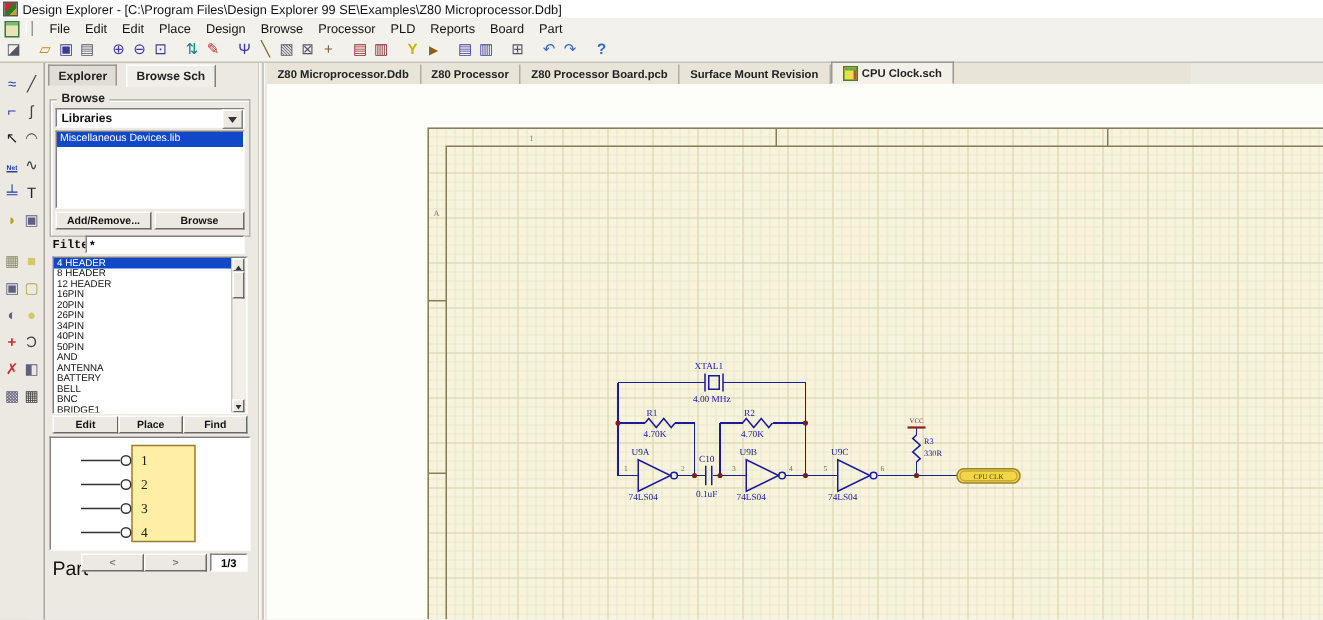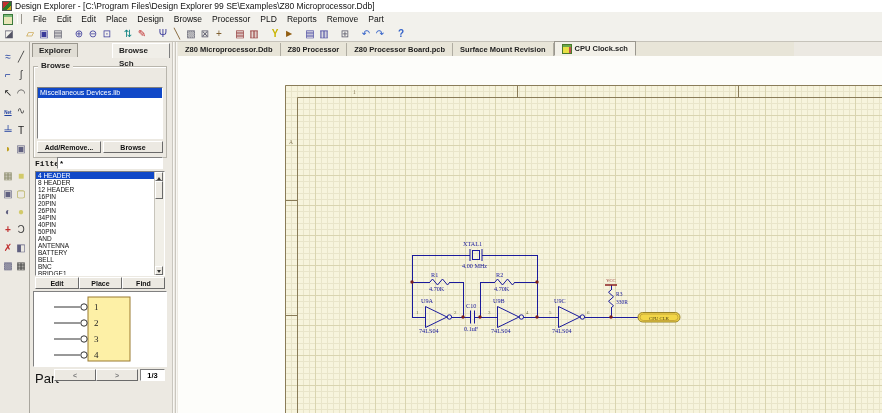--- a/index.html
+++ b/index.html
@@ -36,21 +36,21 @@
          border-right:1px solid #a9a69e;box-sizing:border-box;padding-top:4px;}
   .trow{text-align:center;}
   .tool{display:inline-block;width:13px;height:15px;line-height:15px;font-size:10px;text-align:center;cursor:default;}
   .tool.tiny{font-size:4.5px;font-weight:bold;text-decoration:underline;}
   .tools-bottom{margin-top:9px;}
 
   
   .panel{position:absolute;left:30px;top:42px;width:140px;height:371px;background:#ece9e2;}
   .ptab{position:absolute;top:1px;height:13px;line-height:13px;font-size:8px;font-weight:bold;color:#222;
         padding:0 6px;border:1px solid #9a978e;border-bottom:none;background:#e0ddd4;cursor:default;}
-  .ptab.active{background:#f0eee8;border-color:#fff #808080 #f0eee8 #fff;height:14px;z-index:2;margin-left:28px;}
+  .ptab.active{background:#f0eee8;border-color:#fff #808080 #f0eee8 #fff;height:14px;z-index:2;}
   .groupbox{position:absolute;left:3px;top:24px;width:132px;height:90px;border:1px solid #b8b5ac;
             box-shadow:inset 1px 1px 0 #fff;}
   .grouplabel{position:absolute;left:8px;top:19px;font-size:8px;font-weight:bold;color:#222;
               background:#ece9e2;padding:0 3px;z-index:2;}
   .dropdown{position:absolute;left:7px;top:30px;width:126px;height:13px;background:#fff;
             border:1px solid;border-color:#808080 #fff #fff #808080;box-sizing:border-box;cursor:default;}
   .dropdown .ddtext{position:absolute;left:3px;top:1px;font-size:8px;font-weight:bold;color:#111;}
   .ddbtn{position:absolute;right:0;top:0;width:12px;height:11px;background:#ece9e2;
          border:1px solid;border-color:#fff #808080 #808080 #fff;}
   .ddbtn::after{content:"";position:absolute;left:3px;top:4px;border:3px solid transparent;border-top:4px solid #333;}
@@ -122,21 +122,21 @@
     <span class="grip"></span>
     <span class="menuitem">File</span>
     <span class="menuitem">Edit</span>
     <span class="menuitem">Edit</span>
     <span class="menuitem">Place</span>
     <span class="menuitem">Design</span>
     <span class="menuitem">Browse</span>
     <span class="menuitem">Processor</span>
     <span class="menuitem">PLD</span>
     <span class="menuitem">Reports</span>
-    <span class="menuitem">Remove</span>
+    <span class="menuitem">Board</span>
     <span class="menuitem">Part</span>
   </div>
 
   <div class="toolbar">
     <span class="tb" style="color:#556">◪</span>
     <span class="tb g" style="color:#c09020">▱</span>
     <span class="tb" style="color:#3a3a9a">▣</span>
     <span class="tb" style="color:#556">▤</span>
     <span class="tb g" style="color:#3a3a9a">⊕</span>
     <span class="tb" style="color:#3a3a9a">⊖</span>
@@ -203,20 +203,24 @@
     </div>
   </div>
 
   <div class="panel">
     <span class="ptab" style="left:2px;">Explorer</span>
     <span class="ptab active" style="left:54px;">Browse Sch</span>
 
     <span class="grouplabel">Browse</span>
     <div class="groupbox"></div>
 
+    <div class="dropdown">
+      <span class="ddtext">Libraries</span>
+      <span class="ddbtn"></span>
+    </div>
 
     <div class="liblist">
       <div class="libitem">Miscellaneous Devices.lib</div>
     </div>
 
     <span class="btn" style="left:7px;top:99px;width:64px;">Add/Remove...</span>
     <span class="btn" style="left:73px;top:99px;width:60px;">Browse</span>
 
     <span class="filterlabel">Filter</span>
     <input class="filterinput" value="*" style="">

